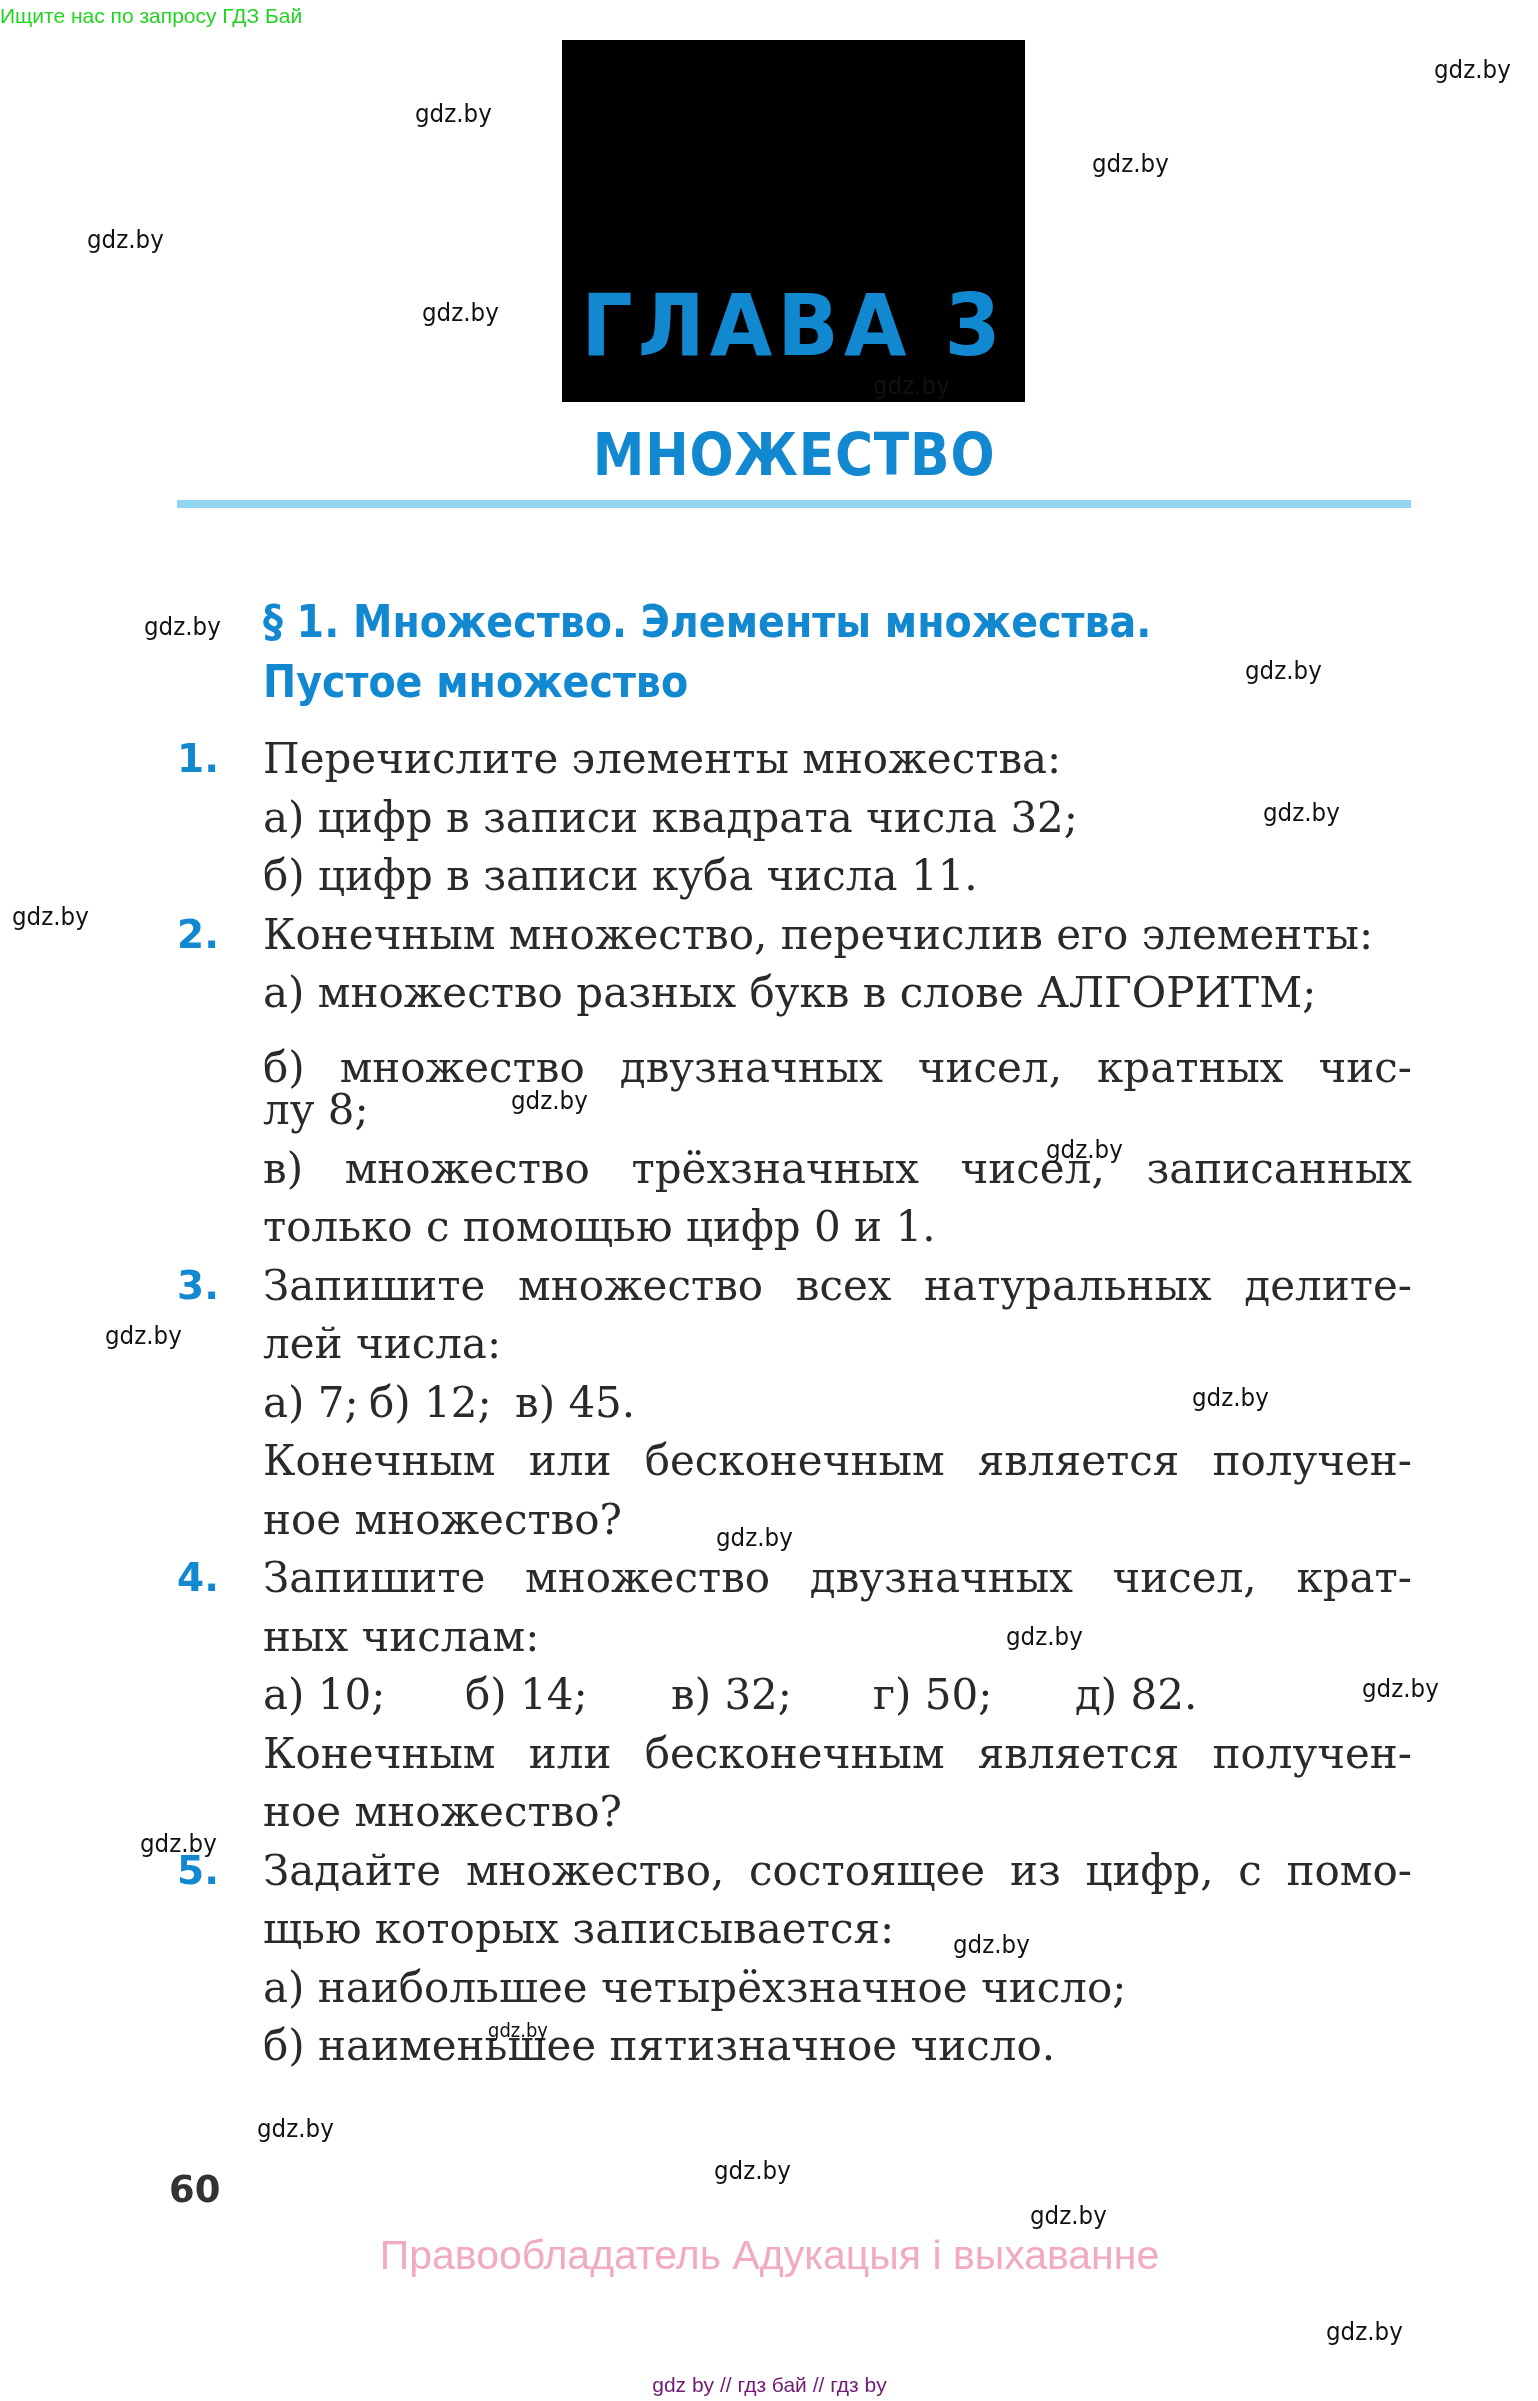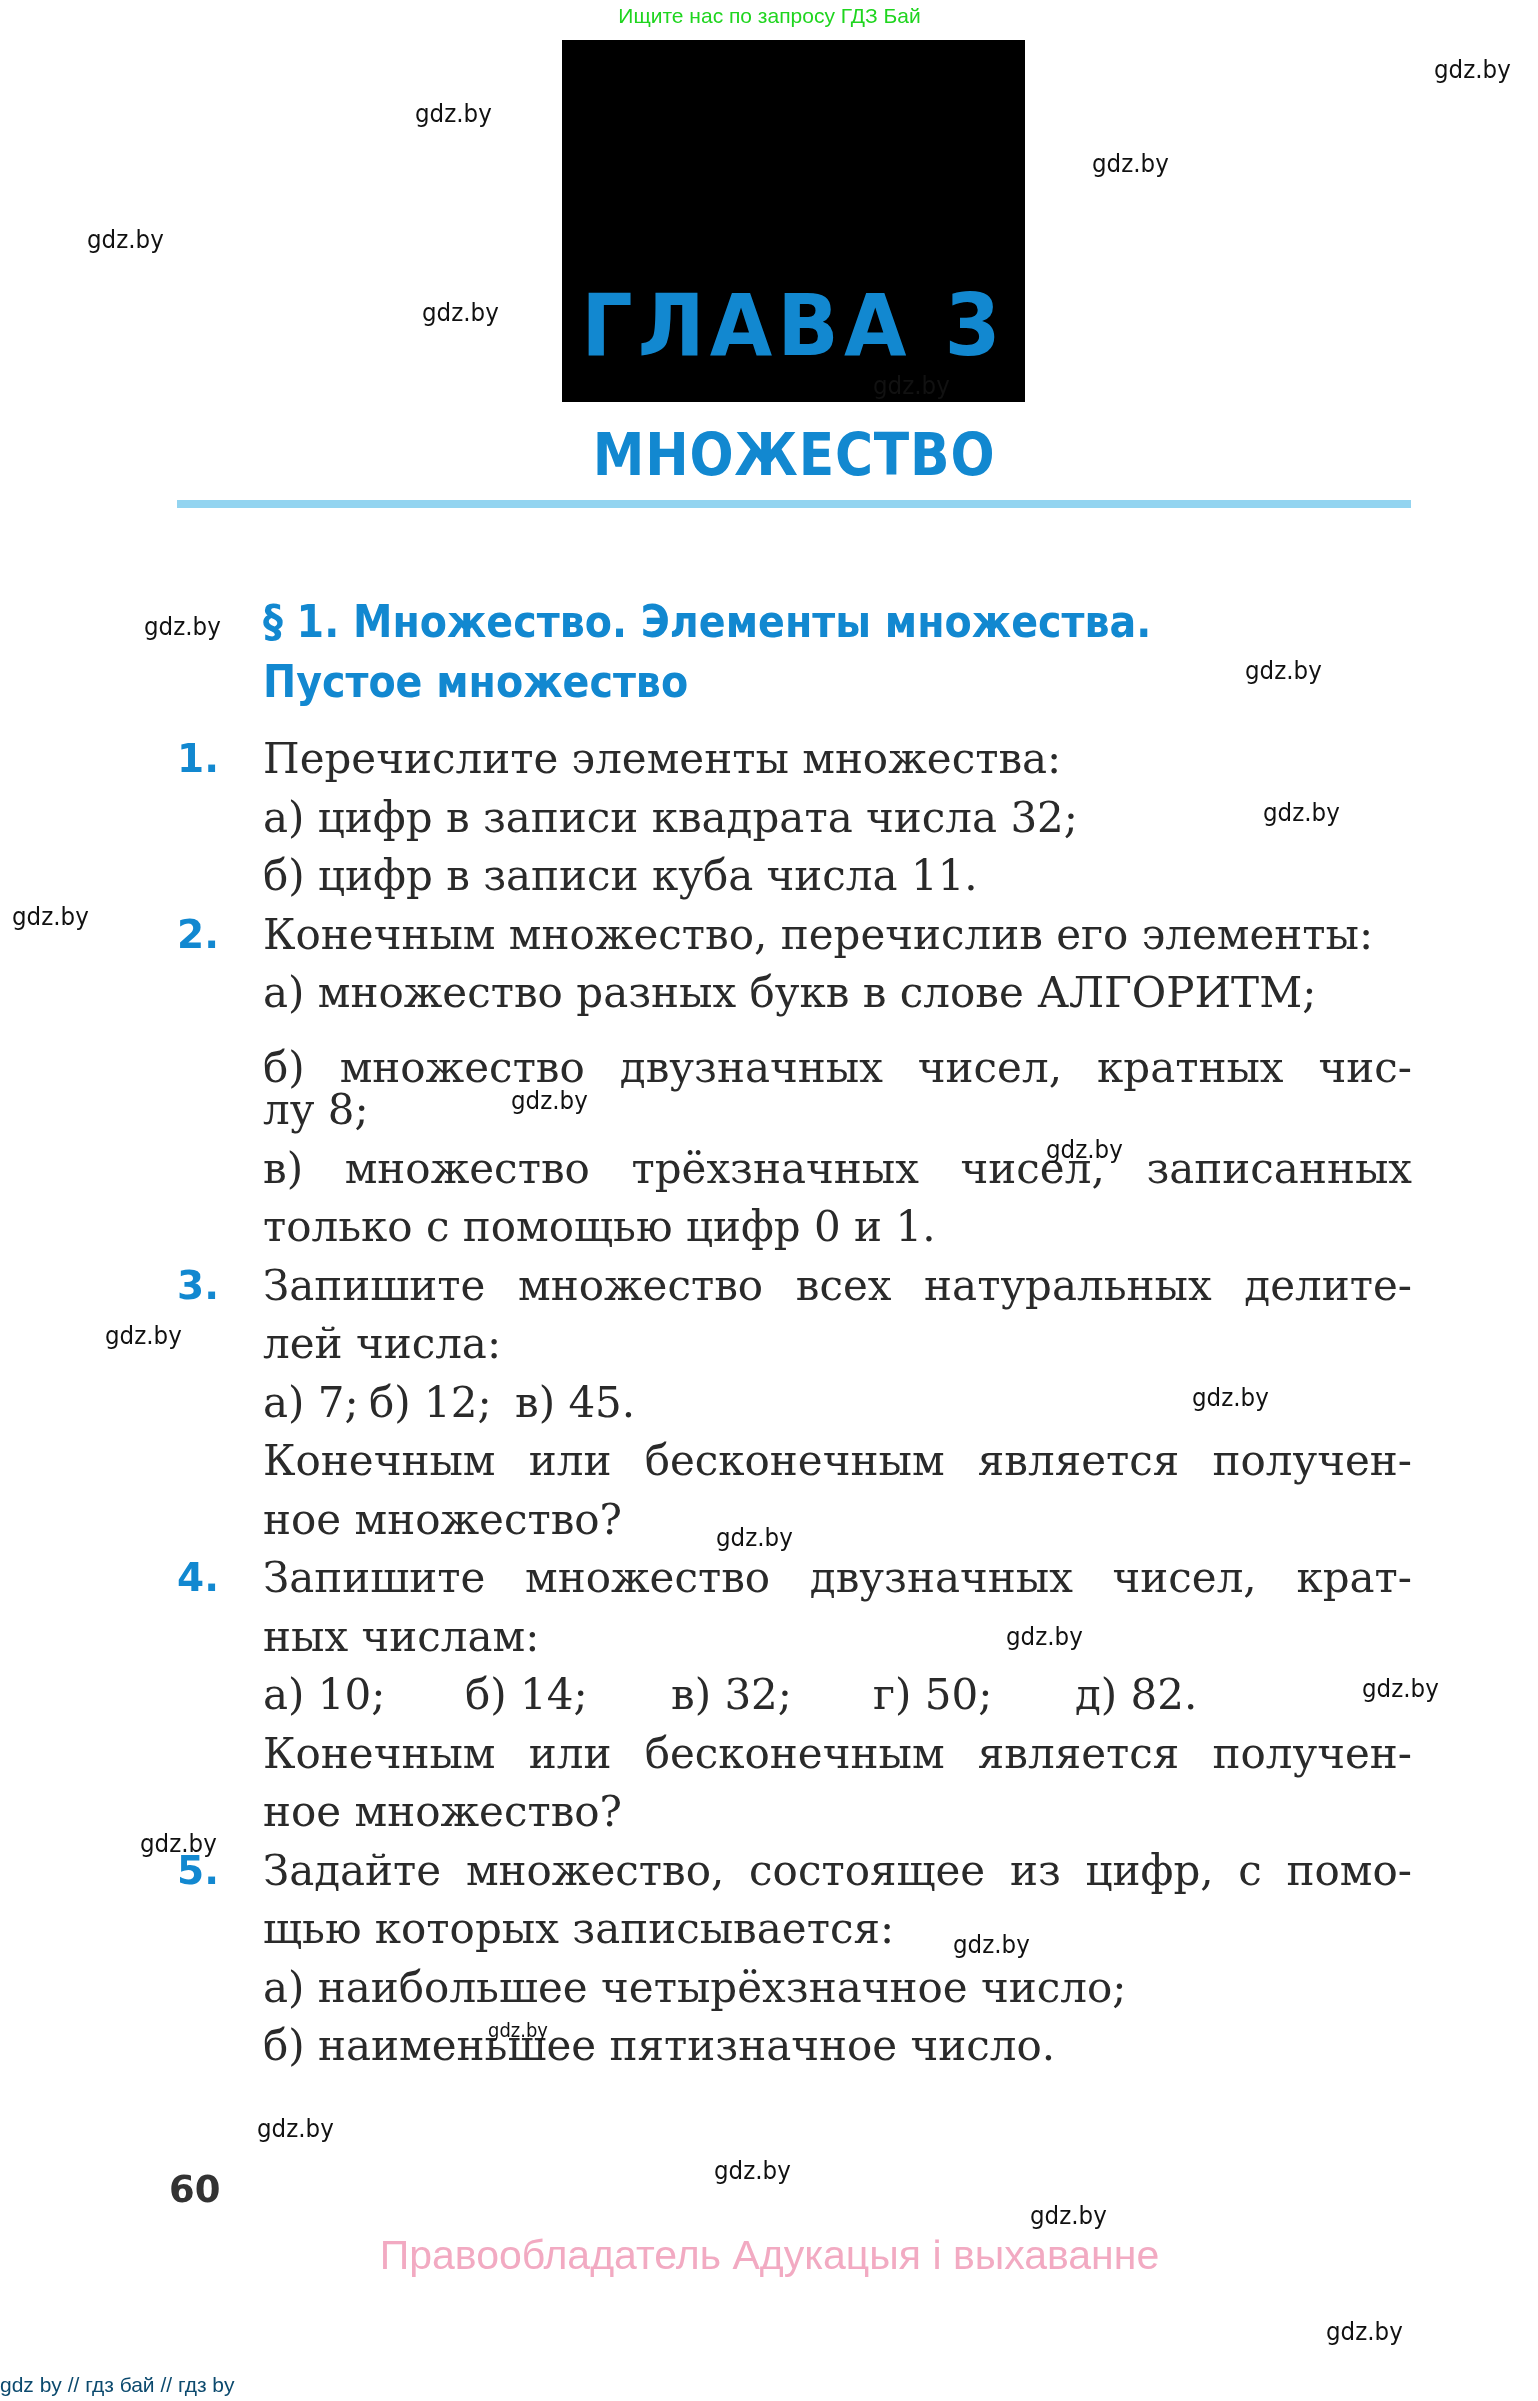--- a/index.html
+++ b/index.html
@@ -1,21 +1,21 @@
 <!DOCTYPE html>
 <html style="font-size:14px"><head>
 <meta charset="utf-8">
 <style>
   html, body { margin:0; padding:0; }
   body {
     width:1539px; height:2401px; position:relative; overflow:hidden;
     background:#ffffff;
   }
   .top-banner {
-    position:absolute; top:3.5px; left:0; width:1539px; text-align:center;
+    position:absolute; top:3.5px; left:0; width:1539px; 
     font-family:"Liberation Sans", sans-serif; font-size:21px; color:#1fd51f;
   }
   .chapter-box {
     position:absolute; left:562px; top:40px; width:463px; height:362px;
     background:#000000;
   }
   .chapter-title {
     position:absolute; left:0; width:100%; bottom:26.6px; text-align:center;
     font-family:"DejaVu Sans", sans-serif; font-weight:bold; font-size:85px;
     letter-spacing:5.3px; color:#1288d0; transform:scaleX(0.95);
@@ -49,22 +49,22 @@
   .opts span { display:inline-block; }
   .page-number {
     position:absolute; left:169px; top:2168px;
     font-family:"DejaVu Sans", sans-serif; font-weight:bold; font-size:37px; color:#333;
   }
   .copyright {
     position:absolute; left:0; width:1539px; top:2232px; text-align:center;
     font-family:"Liberation Sans", sans-serif; font-size:41px; color:#f2aac2;
   }
   .footer-links {
-    position:absolute; left:0; width:1539px; top:2373px; 
-    font-family:"Liberation Sans", sans-serif; font-size:21px; color:#0c4a6e;
+    position:absolute; left:0; width:1539px; top:2373px; text-align:center;
+    font-family:"Liberation Sans", sans-serif; font-size:21px; color:#701a75;
   }
   .wm {
     position:absolute; font-family:"DejaVu Sans", sans-serif; font-size:25px;
     color:#111; white-space:nowrap; transform-origin:left top; transform:scaleX(0.92);
   }
   .wm.small { font-size:19.5px; }
 </style>
 </head>
 <body>
 

